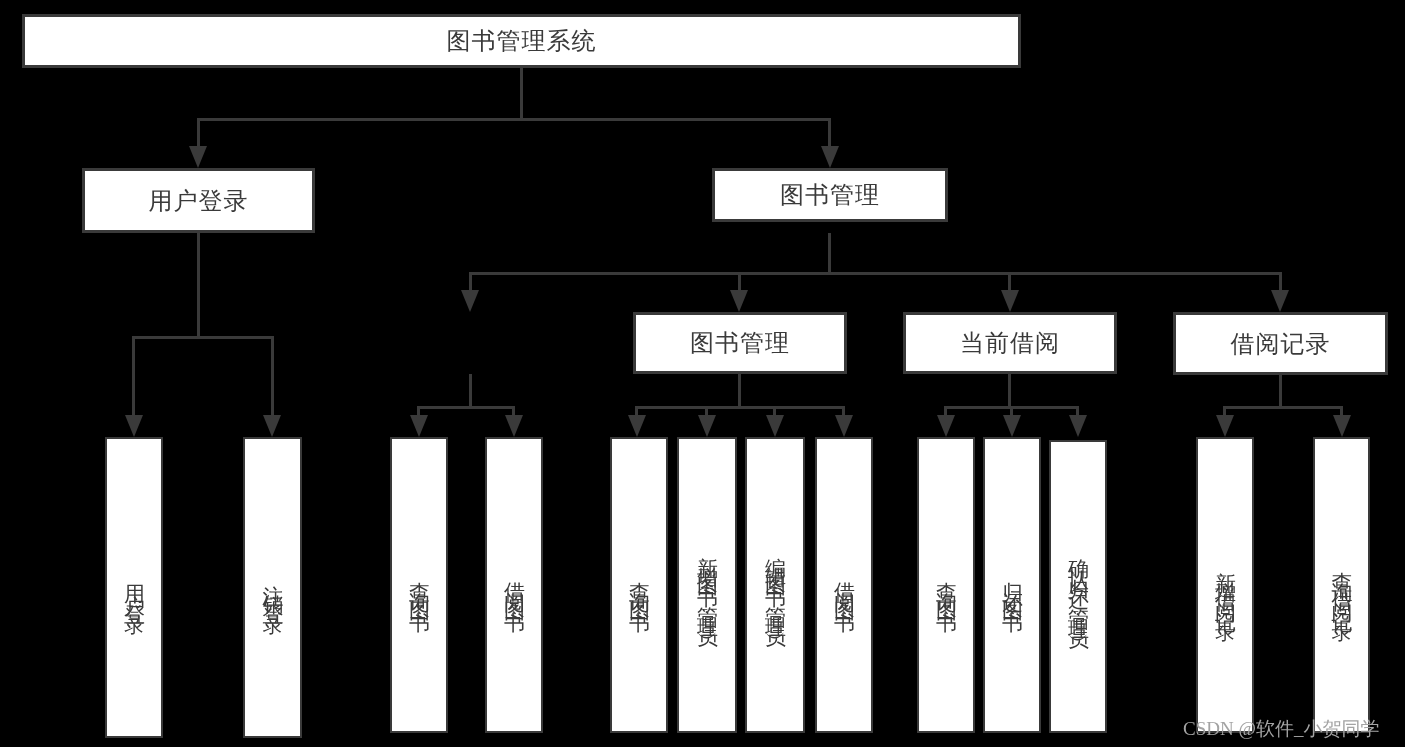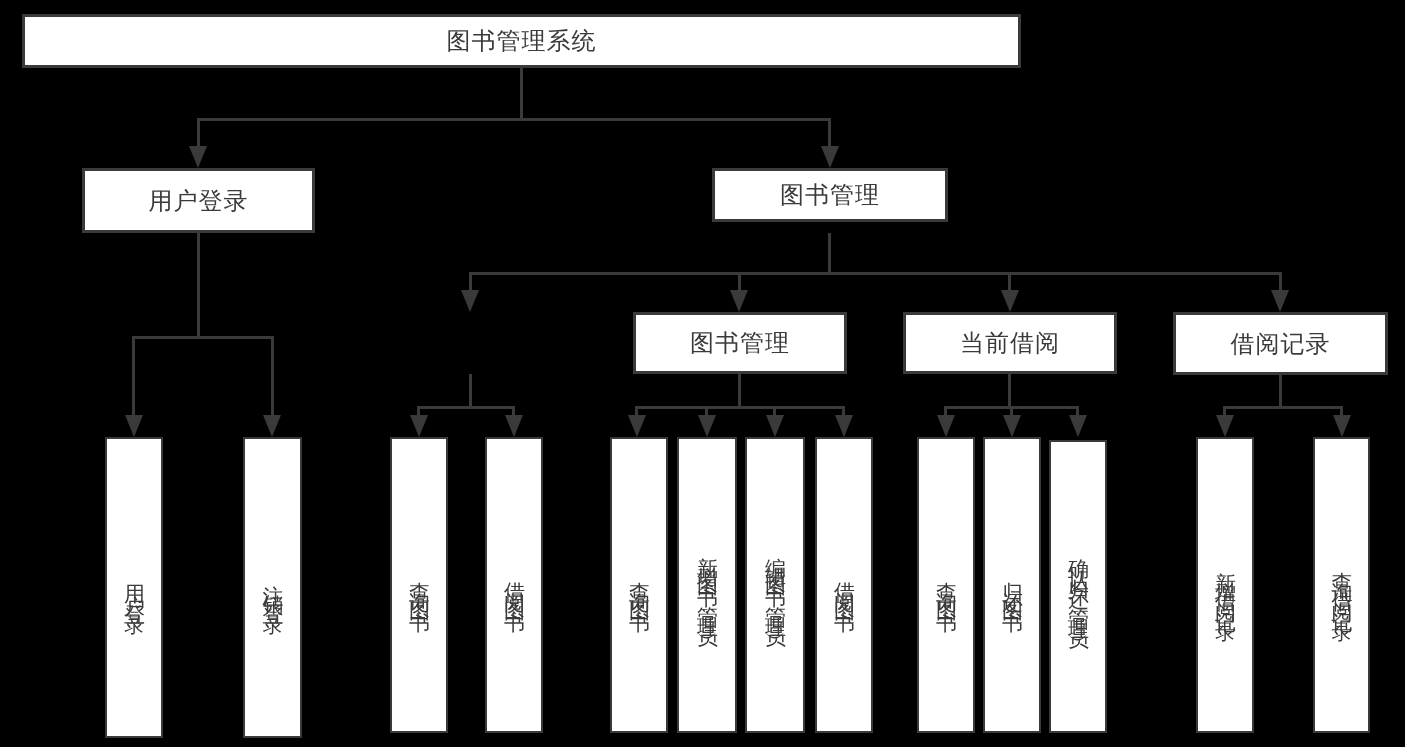--- a/index.html
+++ b/index.html
@@ -149,14 +149,15 @@
     <span class="vtext">确认归还（管理员）</span>
   </div>
 
   <div class="box vbox" style="left:1196px;top:437px;width:58px;height:296px;">
     <span class="vtext">新增借阅记录</span>
   </div>
   <div class="box vbox" style="left:1313px;top:437px;width:57px;height:296px;">
     <span class="vtext">查询借阅记录</span>
   </div>
 
+  <div class="watermark">CSDN @软件_小贺同学</div>
 
 </div>
 
 </body></html>

